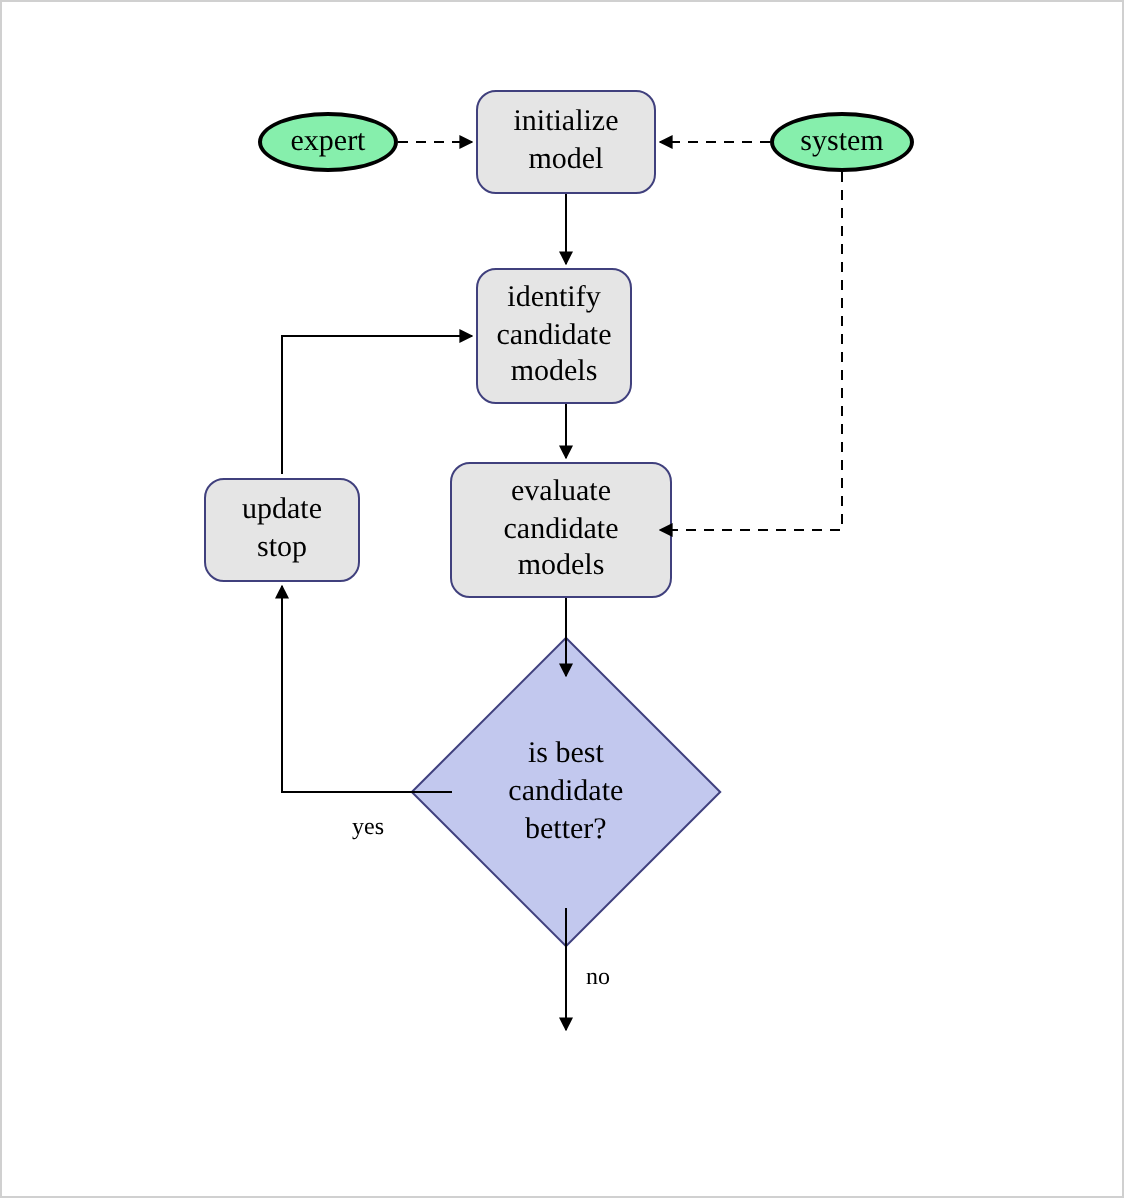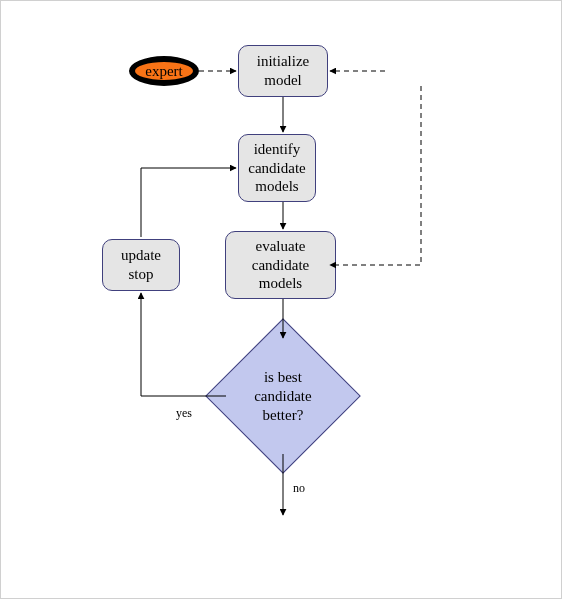--- a/index.html
+++ b/index.html
@@ -1,33 +1,36 @@
 <!DOCTYPE html>
 <html><head>
 <meta charset="utf-8">
 <style>
   html,body{margin:0;padding:0;width:562px;height:599px;background:#fff;font-family:"Times New Roman",serif;font-size:15px;color:#000}
   .canvas{position:relative;width:562px;height:599px;border:1px solid #d0d0d0;box-sizing:border-box}
   .node{position:absolute;display:flex;align-items:center;justify-content:center;text-align:center;line-height:1.25;box-sizing:border-box}
   .rect{background:#e5e5e5;border:1px solid #40407d;border-radius:10px;padding:6px 10px}
-  .ellipse{background:#f97316;border:6px solid #000000;border-radius:50%;padding:4px 12px}
+  .ellipse{background:#86efac;border:2px solid #000000;border-radius:50%;padding:4px 12px}
   .diamond{width:110px;height:110px;background:#c2c8ee;border:1px solid #40407d;transform:rotate(45deg)}
   .diamond .inner{transform:rotate(-45deg);text-align:center;line-height:1.25;width:100px}
   .lbl{position:absolute;font-size:12px}
   svg.arrows{position:absolute;left:0;top:0;width:562px;height:599px;pointer-events:none}
 </style>
 </head>
 <body>
 
 <div class="canvas">
 
   <div class="node ellipse" style="left:128px;top:55px;width:70px;height:30px">
     <span>expert</span>
   </div>
 
+  <div class="node ellipse" style="left:384px;top:55px;width:72px;height:30px">
+    <span>system</span>
+  </div>
 
   <div class="node rect" style="left:237px;top:44px;width:90px;height:52px">
     <span style="white-space:pre-line">initialize
 model</span>
   </div>
 
   <div class="node rect" style="left:237px;top:133px;width:78px;height:68px">
     <span style="white-space:pre-line">identify
 candidate
 models</span>

